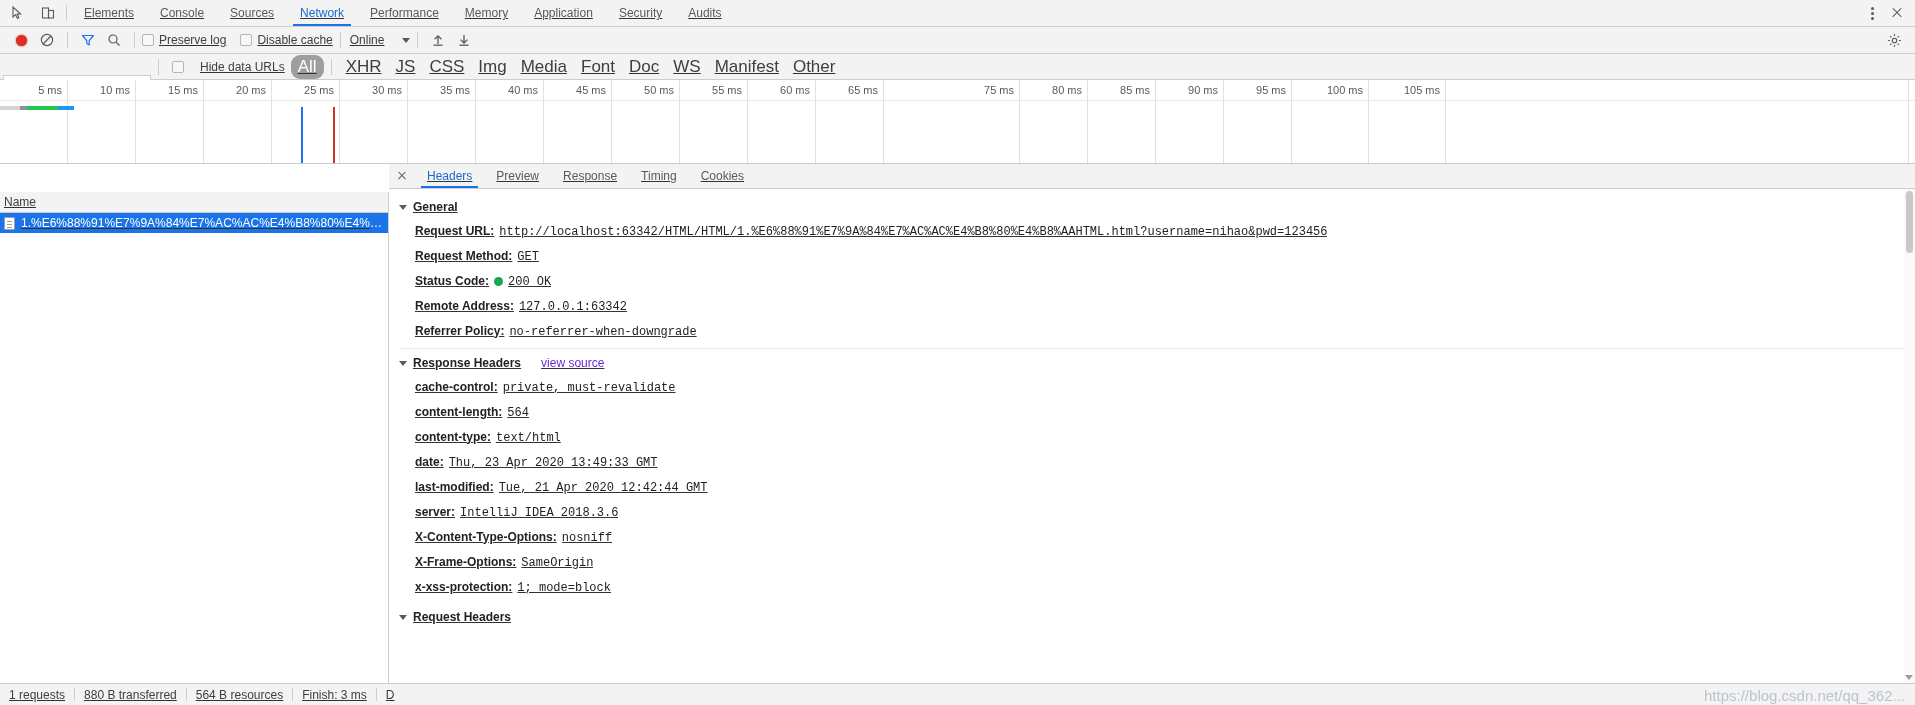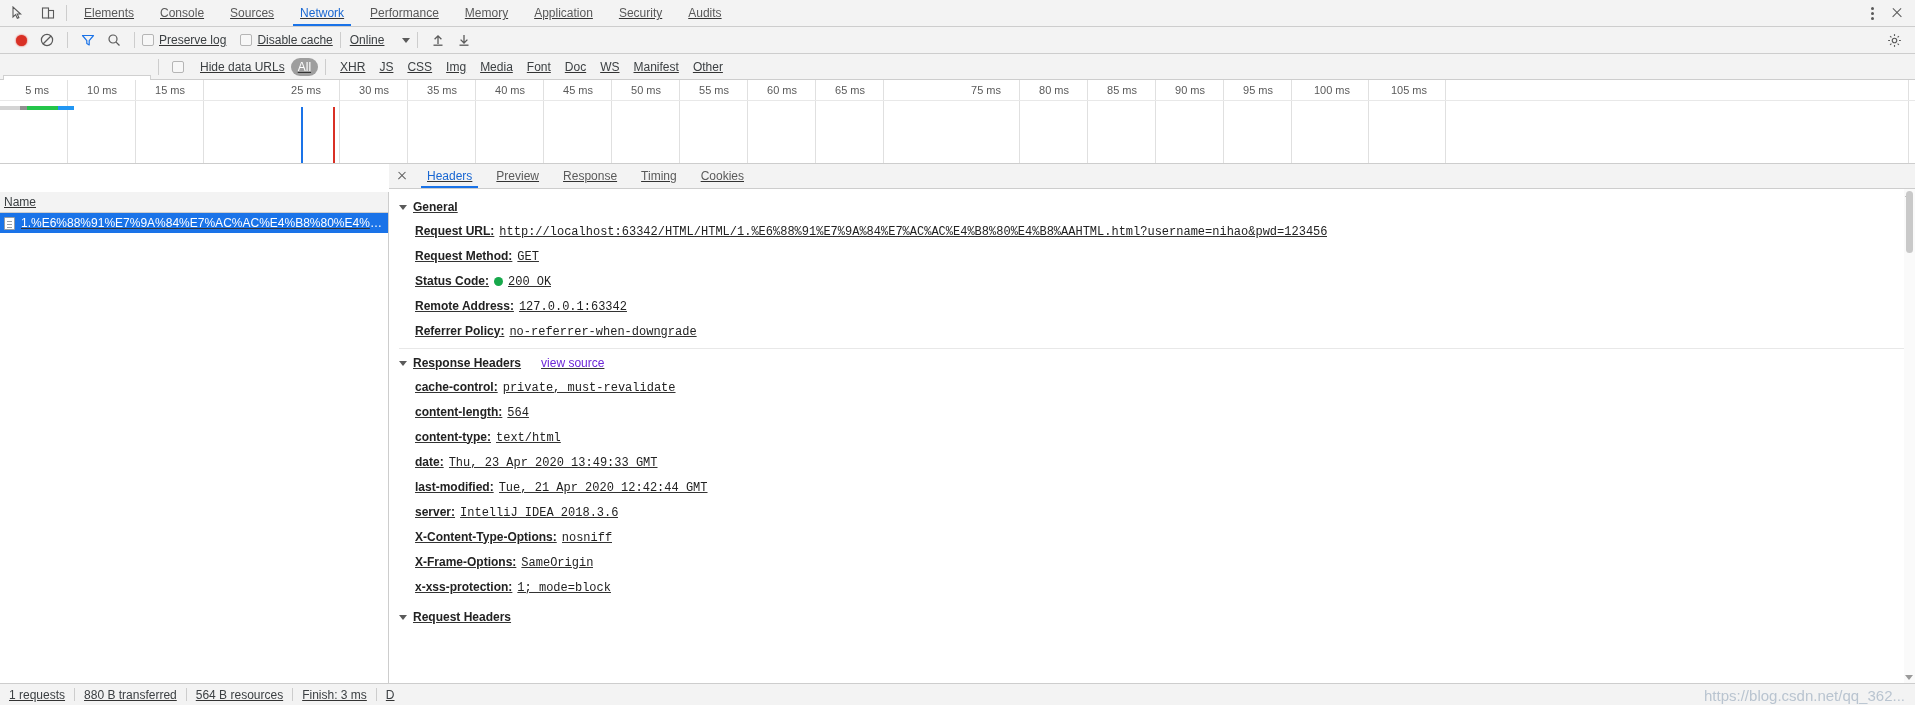--- a/index.html
+++ b/index.html
@@ -69,35 +69,35 @@
   }
   .filter-input {
     width: 148px; height: 19px; margin-left:3px; background:#fff; border:1px solid #d0d0d0;
     font-size:12px; color:#333; padding: 0 5px; outline:none;margin-top:36px;
   }
   .filter-input::placeholder { color:#8d8d8d; }
   .filter-sep { width:1px; height:16px; background:#cdcdcd; margin:0 7px; }
   .hide-urls { display:flex; align-items:center; gap:16px; font-size:12px; color:#3c4043; margin-left:6px; cursor:pointer; white-space:nowrap;}
   .types { display:flex; align-items:center; gap:0px; margin-left:6px; }
   .type-pill {
-    font-size:12px; color:#3c4043; padding: 2px 7px; border-radius:9px; cursor:pointer; white-space:nowrap;
+    font-size:17px; color:#3c4043; padding: 2px 7px; border-radius:9px; cursor:pointer; white-space:nowrap;
   }
   .type-pill.active { background:#9e9e9e; color:#fff; }
 
   
   .overview {
     height: 84px; min-height:84px; position:relative; background:#fff;
     border-bottom:1px solid #cdcdcd; overflow:hidden;
   }
   .ruler { position:absolute; inset:0; }
   .tickcol {
     position:absolute; top:0; bottom:0; border-right:1px solid #e0e0e0;
   }
   .tick-label {
-    position:absolute; top:4px; right:18px; font-size:11px; color:#5a5a5a; white-space:nowrap;
+    position:absolute; top:4px; right:5px; font-size:11px; color:#5a5a5a; white-space:nowrap;
   }
   .ruler-baseline { position:absolute; left:0; right:0; top:20px; height:1px; background:#e8e8e8; }
   .bar-strip { position:absolute; top:26px; height:4px; display:flex; }
   .seg { height:4px; }
   .event-line { position:absolute; top:27px; bottom:0; width:1.5px; }
 
   
   .main { flex:1; display:flex; min-height:0; }
   .requests {
     width: 389px; min-width:389px; display:flex; flex-direction:column;
@@ -337,20 +337,23 @@
     <div class="ruler">
       <div class="tickcol" style="left:0px;width:68px">
           <span class="tick-label">5 ms</span>
         </div>
       <div class="tickcol" style="left:68px;width:68px">
           <span class="tick-label">10 ms</span>
         </div>
       <div class="tickcol" style="left:136px;width:68px">
           <span class="tick-label">15 ms</span>
         </div>
+      <div class="tickcol" style="left:204px;width:68px">
+          <span class="tick-label">20 ms</span>
+        </div>
       <div class="tickcol" style="left:272px;width:68px">
           <span class="tick-label">25 ms</span>
         </div>
       <div class="tickcol" style="left:340px;width:68px">
           <span class="tick-label">30 ms</span>
         </div>
       <div class="tickcol" style="left:408px;width:68px">
           <span class="tick-label">35 ms</span>
         </div>
       <div class="tickcol" style="left:476px;width:68px">

